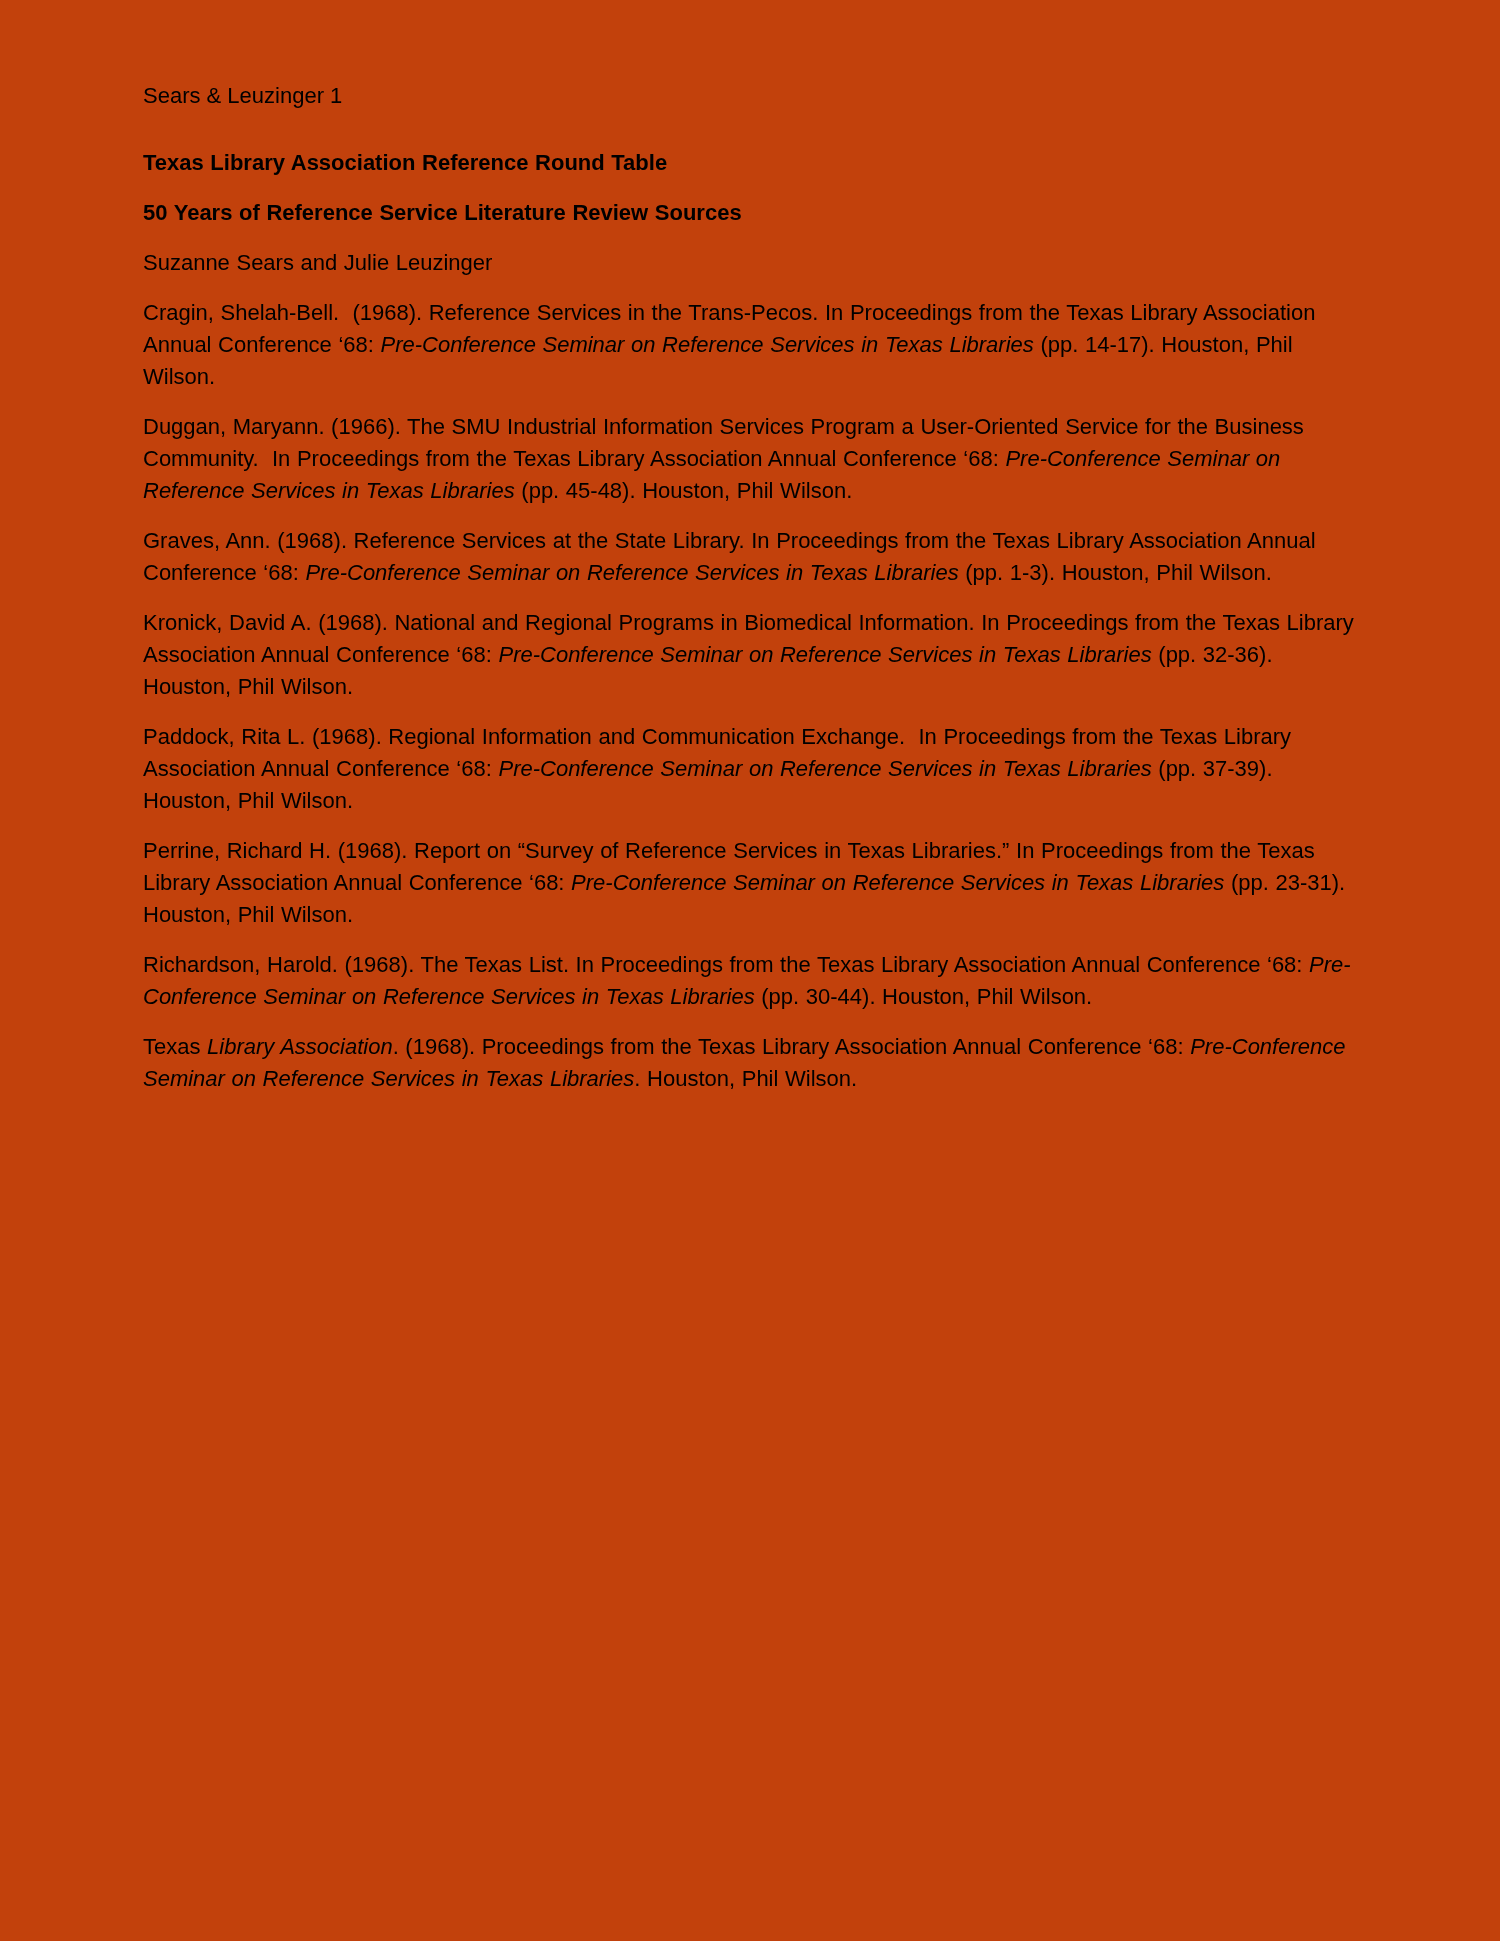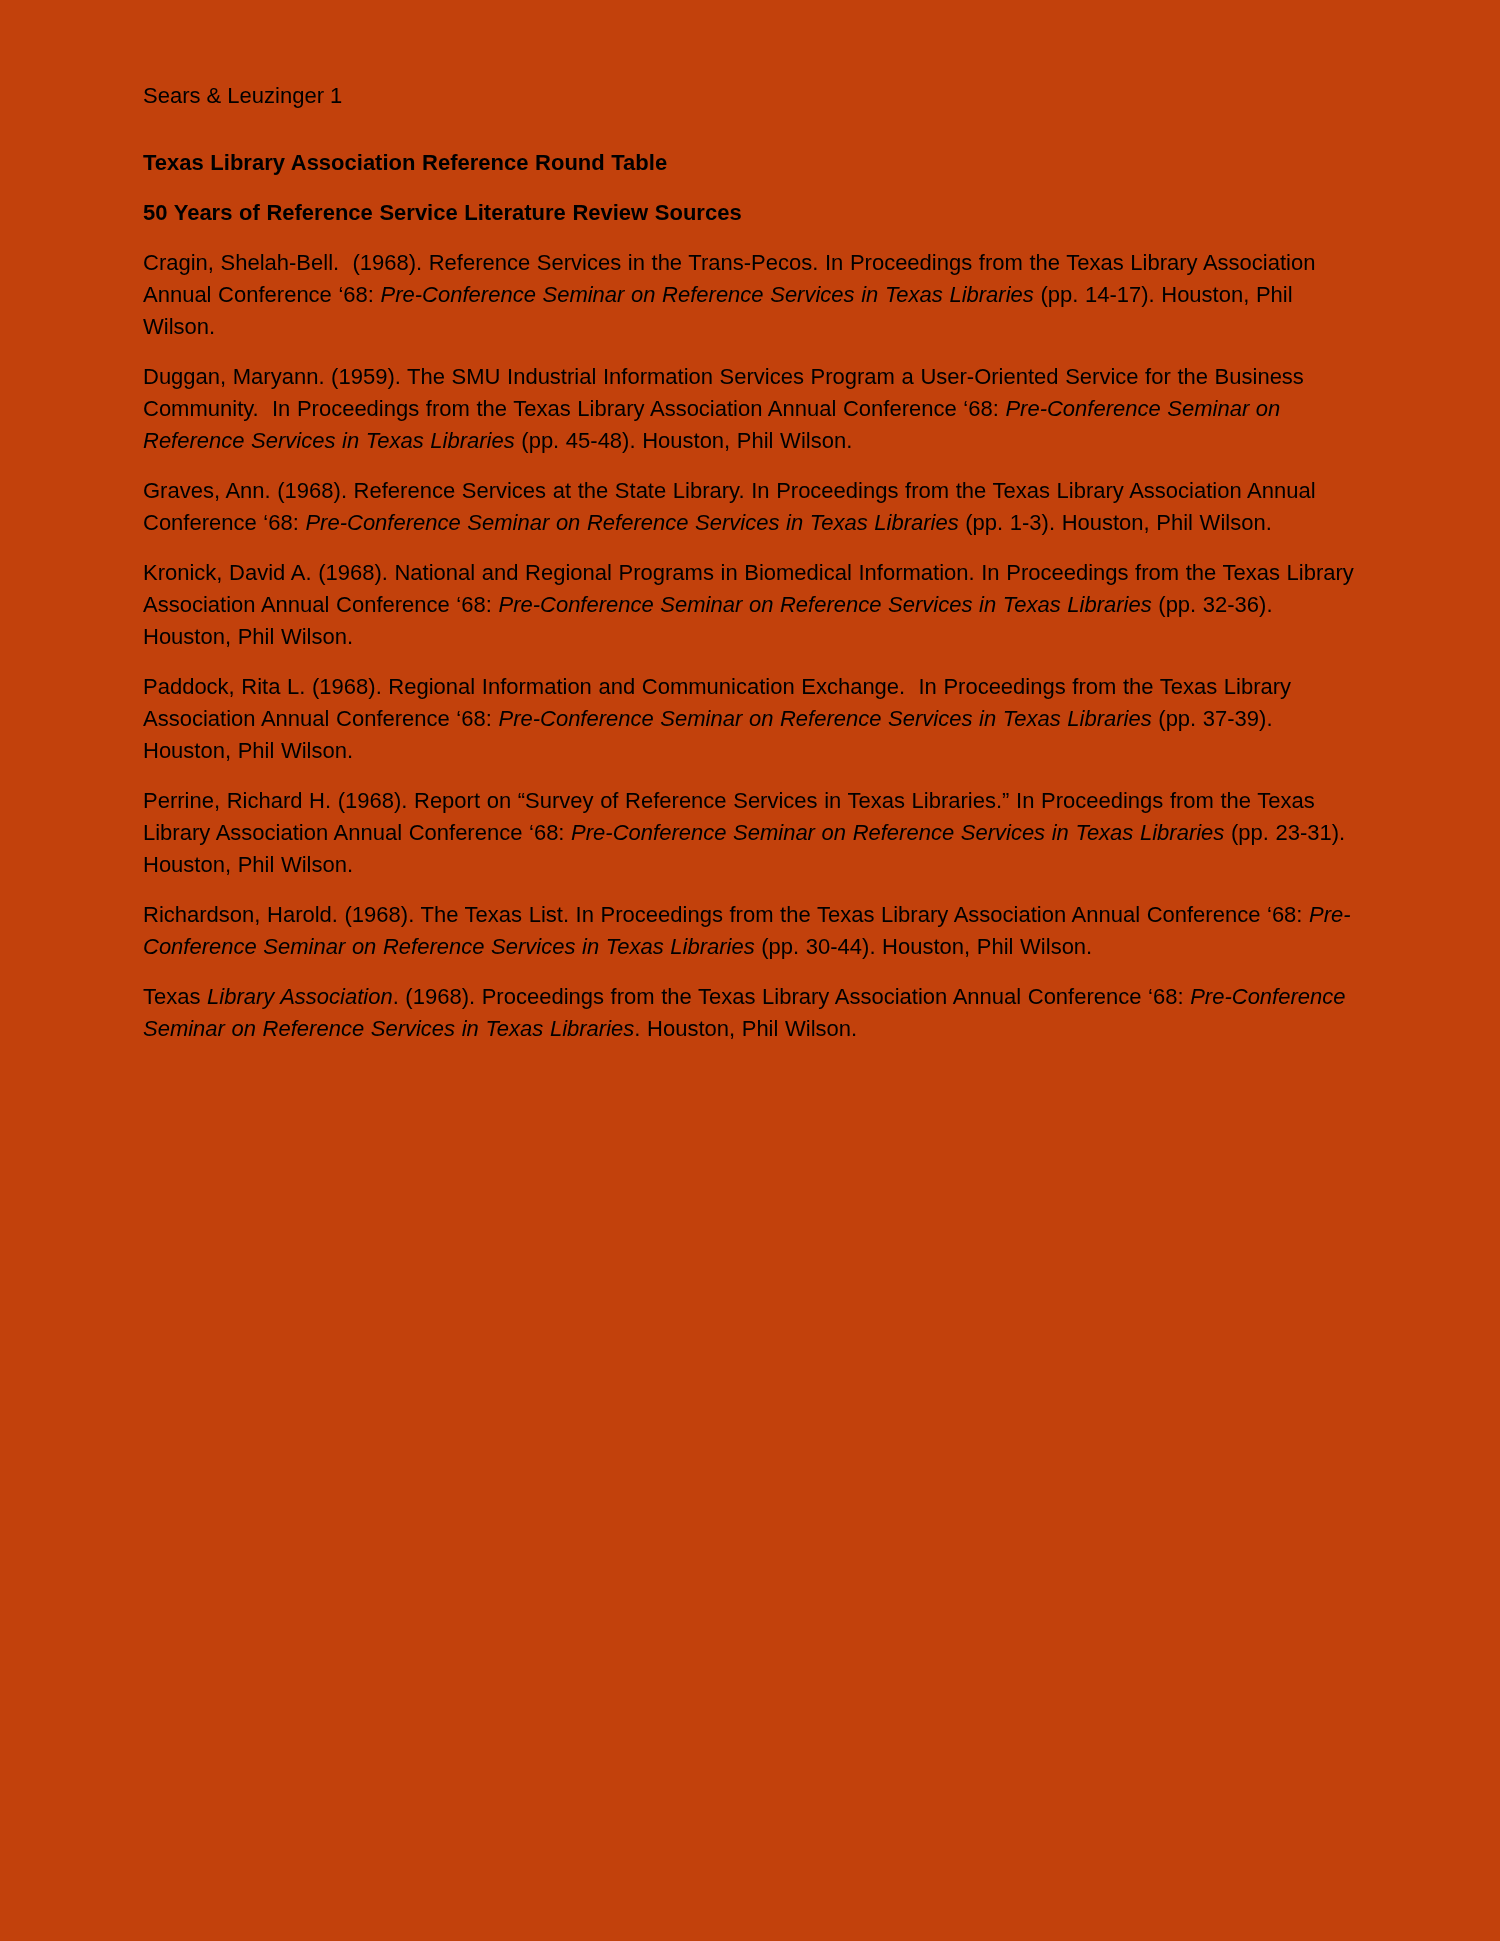--- a/index.html
+++ b/index.html
@@ -43,22 +43,23 @@
 </style>
 </head>
 <body>
 
 <div class="page">
   <p class="running-header">Sears &amp; Leuzinger 1</p>
 
   <div class="doc-body">
       <p class="para bold"><span>Texas Library Association Reference Round Table</span></p>
       <p class="para bold"><span>50 Years of Reference Service Literature Review Sources</span></p>
+      <p class="para"><span>Suzanne Sears and Julie Leuzinger</span></p>
       <p class="para"><span>Cragin, Shelah-Bell.  (1968). Reference Services in the Trans-Pecos. In Proceedings from the Texas Library Association Annual Conference ‘68: </span><em>Pre-Conference Seminar on Reference Services in Texas Libraries</em><span> (pp. 14-17). Houston, Phil Wilson.</span></p>
-      <p class="para"><span>Duggan, Maryann. (1959). The SMU Industrial Information Services Program a User-Oriented Service for the Business Community.  In Proceedings from the Texas Library Association Annual Conference ‘68: </span><em>Pre-Conference Seminar on Reference Services in Texas Libraries</em><span> (pp. 45-48). Houston, Phil Wilson.</span></p>
+      <p class="para"><span>Duggan, Maryann. (1966). The SMU Industrial Information Services Program a User-Oriented Service for the Business Community.  In Proceedings from the Texas Library Association Annual Conference ‘68: </span><em>Pre-Conference Seminar on Reference Services in Texas Libraries</em><span> (pp. 45-48). Houston, Phil Wilson.</span></p>
       <p class="para"><span>Graves, Ann. (1968). Reference Services at the State Library. In Proceedings from the Texas Library Association Annual Conference ‘68: </span><em>Pre-Conference Seminar on Reference Services in Texas Libraries</em><span> (pp. 1-3). Houston, Phil Wilson.</span></p>
       <p class="para"><span>Kronick, David A. (1968). National and Regional Programs in Biomedical Information. In Proceedings from the Texas Library Association Annual Conference ‘68: </span><em>Pre-Conference Seminar on Reference Services in Texas Libraries</em><span> (pp. 32-36). Houston, Phil Wilson.</span></p>
       <p class="para"><span>Paddock, Rita L. (1968). Regional Information and Communication Exchange.  In Proceedings from the Texas Library Association Annual Conference ‘68: </span><em>Pre-Conference Seminar on Reference Services in Texas Libraries</em><span> (pp. 37-39). Houston, Phil Wilson.</span></p>
       <p class="para"><span>Perrine, Richard H. (1968). Report on “Survey of Reference Services in Texas Libraries.” In Proceedings from the Texas Library Association Annual Conference ‘68: </span><em>Pre-Conference Seminar on Reference Services in Texas Libraries</em><span> (pp. 23-31). Houston, Phil Wilson.</span></p>
       <p class="para"><span>Richardson, Harold. (1968). The Texas List. In Proceedings from the Texas Library Association Annual Conference ‘68: </span><em>Pre-Conference Seminar on Reference Services in Texas Libraries</em><span> (pp. 30-44). Houston, Phil Wilson.</span></p>
       <p class="para"><span>Texas </span><em>Library Association</em><span>. (1968). Proceedings from the Texas Library Association Annual Conference ‘68: </span><em>Pre-Conference Seminar on Reference Services in Texas Libraries</em><span>. Houston, Phil Wilson.</span></p>
     </div>
 </div>
 
 </body></html>

